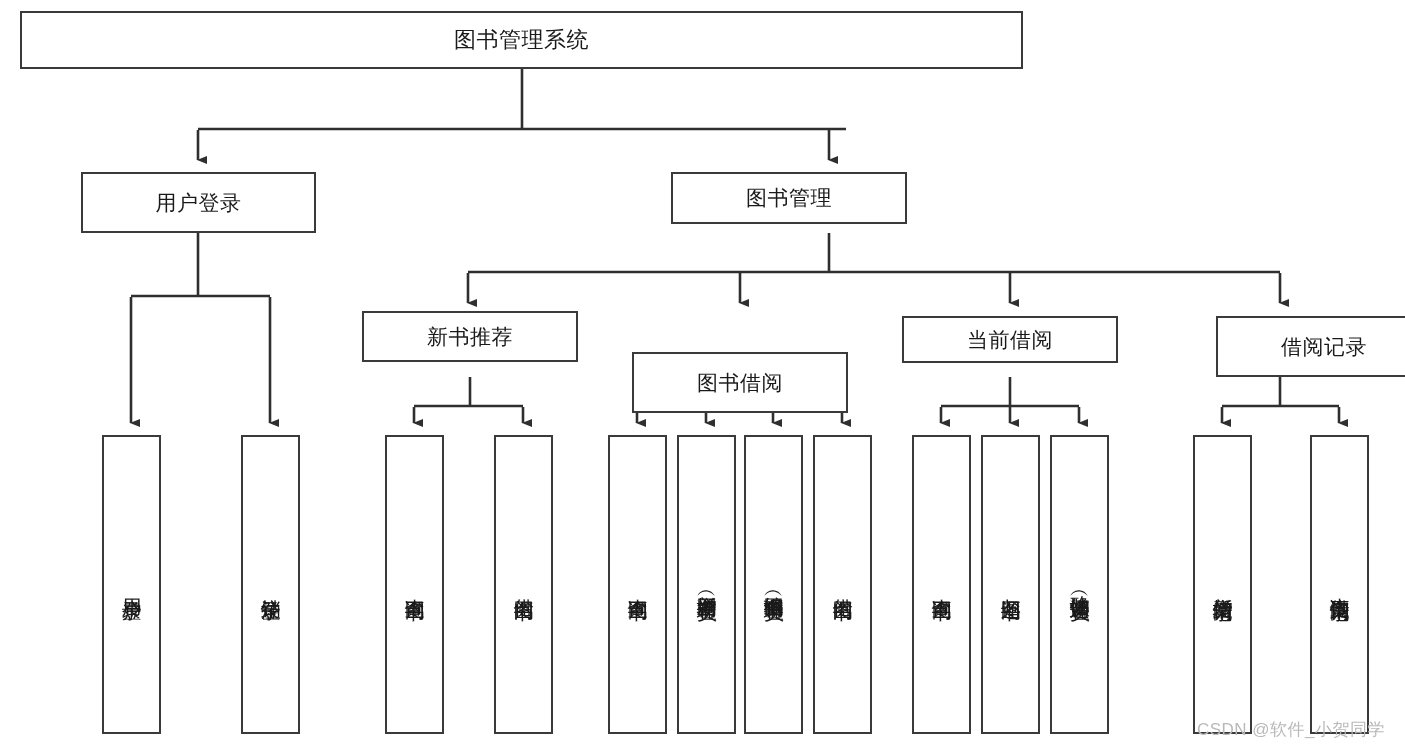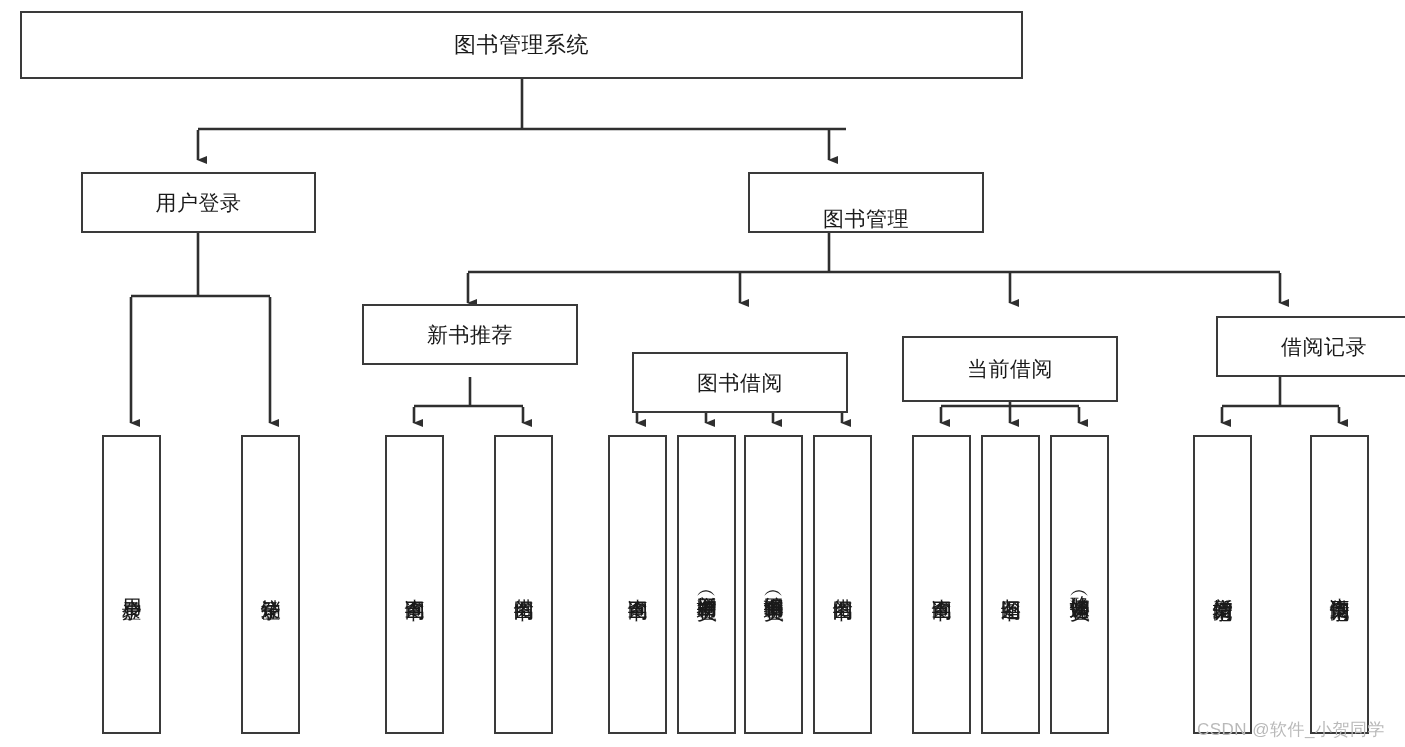--- a/index.html
+++ b/index.html
@@ -110,38 +110,38 @@
       <path d="M1010,407 L1010,423" marker-end="url(#arw)"></path>
       <path d="M1079,407 L1079,423" marker-end="url(#arw)"></path>
 
       <path d="M1280,377 L1280,406"></path>
       <path d="M1222,406 L1339,406"></path>
       <path d="M1222,407 L1222,423" marker-end="url(#arw)"></path>
       <path d="M1339,407 L1339,423" marker-end="url(#arw)"></path>
     </g>
   </svg>
 
-  <div class="node h root" style="left:20px;top:11px;width:1003px;height:68px;">
+  <div class="node h root" style="left:20px;top:11px;width:1003px;height:58px;">
     <span class="label">图书管理系统</span>
   </div>
 
   <div class="node h" style="left:81px;top:172px;width:235px;height:61px;">
     <span class="label">用户登录</span>
   </div>
-  <div class="node h" style="left:748px;top:172px;width:236px;height:61px;align-items:flex-end;">
+  <div class="node h" style="left:671px;top:172px;width:236px;height:52px;">
     <span class="label">图书管理</span>
   </div>
 
-  <div class="node h" style="left:362px;top:304px;width:216px;height:61px;">
+  <div class="node h" style="left:362px;top:311px;width:216px;height:51px;">
     <span class="label">新书推荐</span>
   </div>
   <div class="node h" style="left:632px;top:316px;width:216px;height:61px;margin-top:36px;">
     <span class="label">图书借阅</span>
   </div>
-  <div class="node h" style="left:902px;top:316px;width:216px;height:66px;margin-top:20px;">
+  <div class="node h" style="left:902px;top:316px;width:216px;height:47px;">
     <span class="label">当前借阅</span>
   </div>
   <div class="node h" style="left:1188px;top:316px;width:216px;height:61px;margin-left:28px;">
     <span class="label">借阅记录</span>
   </div>
 
   <div class="node v" style="left:102px;top:435px;width:59px;height:299px;">
     <span class="label">用户登录</span>
   </div>
   <div class="node v" style="left:241px;top:435px;width:59px;height:299px;">

